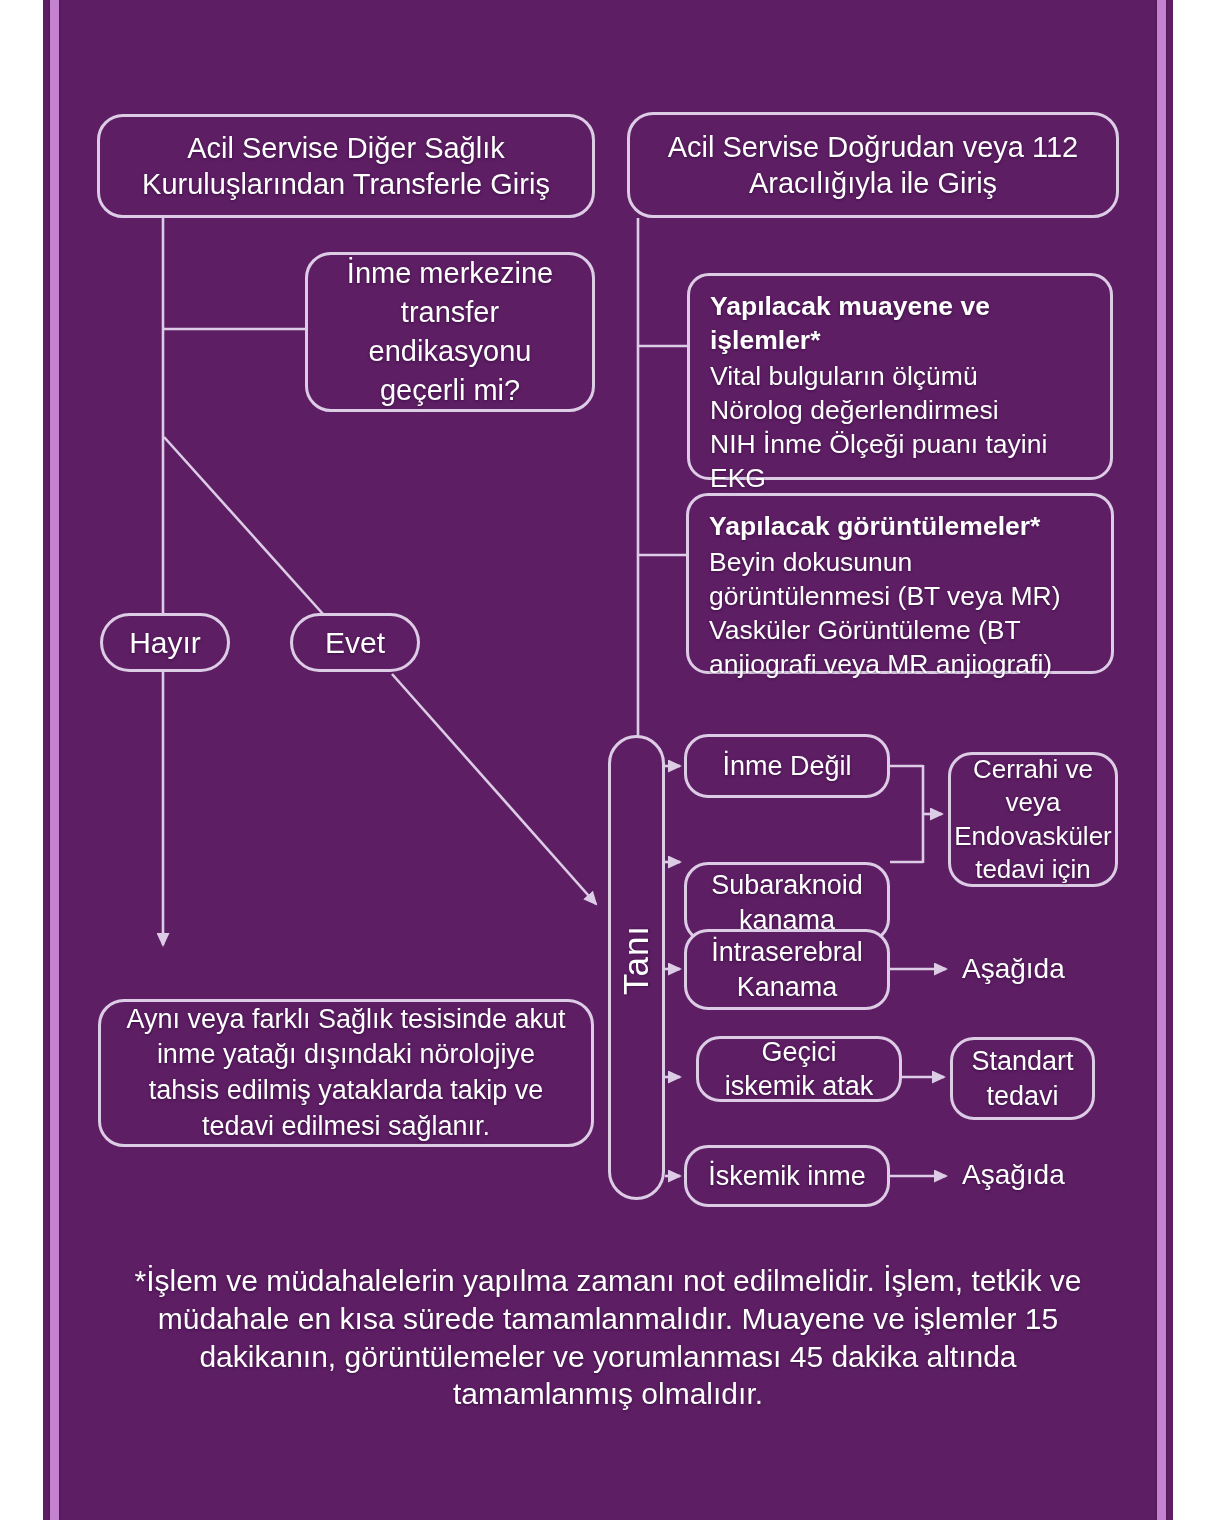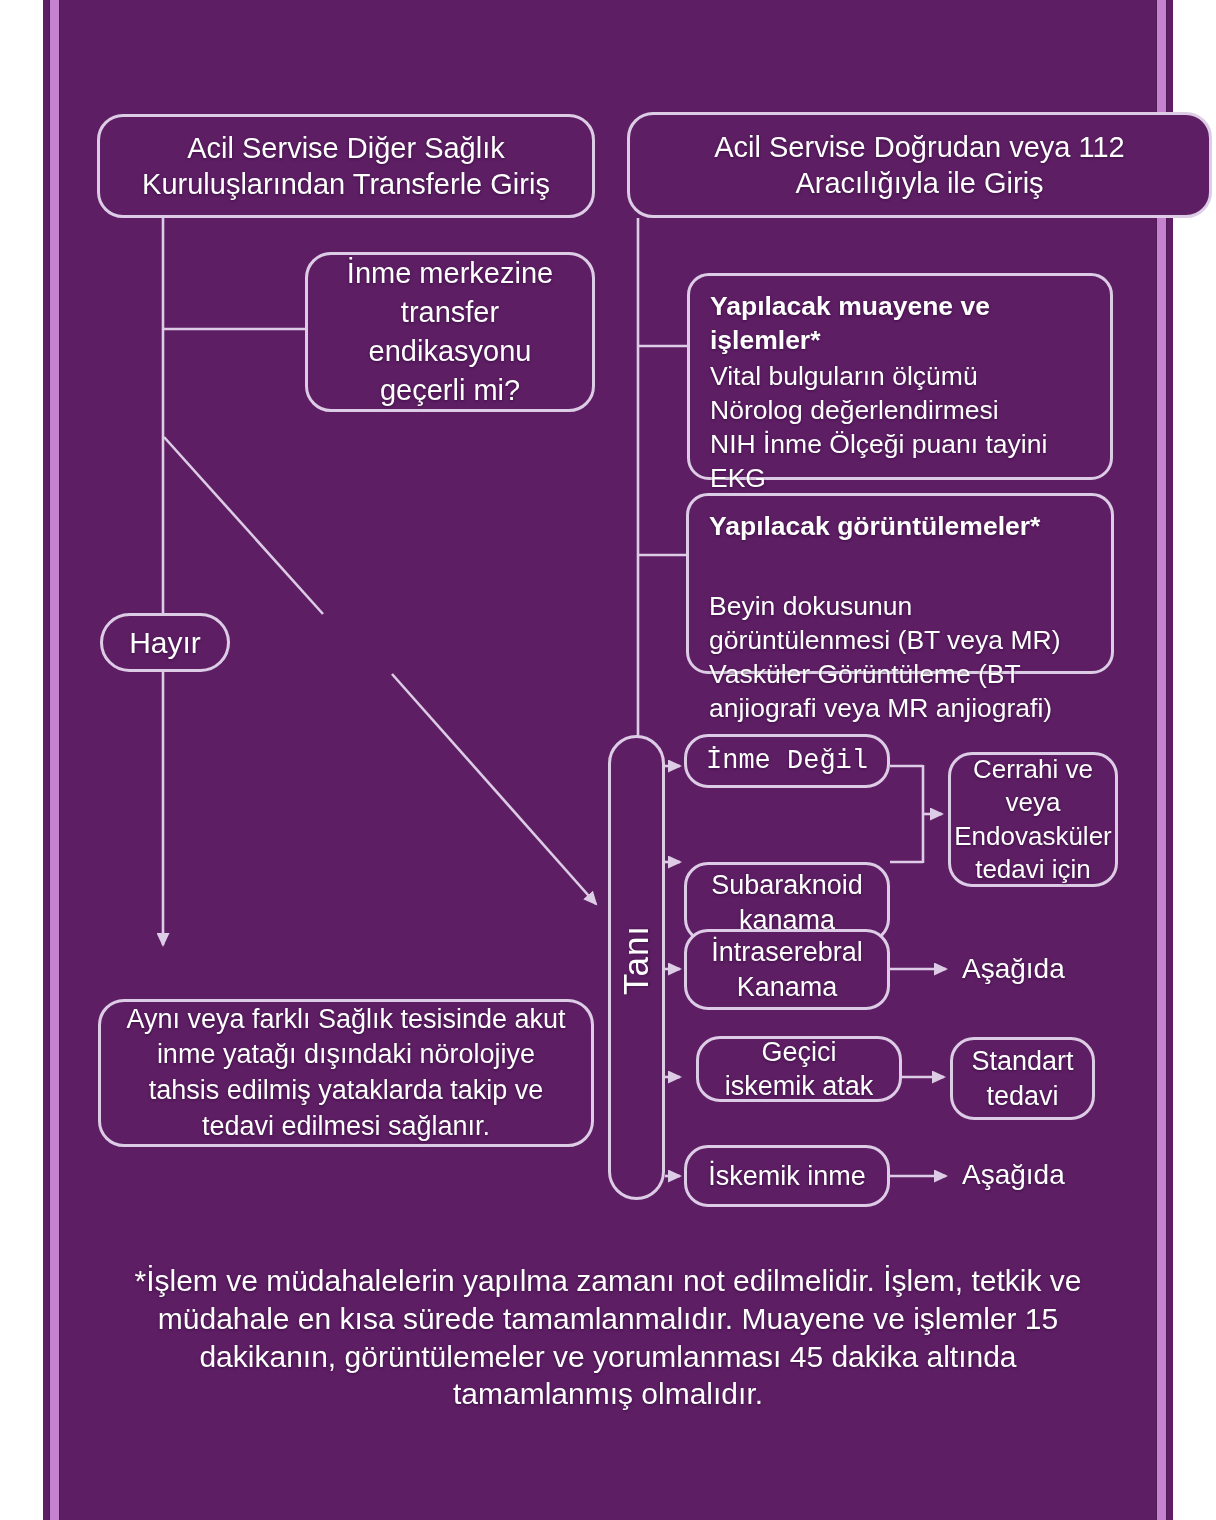--- a/index.html
+++ b/index.html
@@ -96,57 +96,58 @@
 
       <path d="M890 969 H946" marker-end="url(#arr)"></path>
       <path d="M890 1077 H944" marker-end="url(#arr)"></path>
       <path d="M890 1176 H946" marker-end="url(#arr)"></path>
     </g>
   </svg>
 
   <div class="node entry" style="left:97px;top:114px;width:498px;height:104px;">Acil Servise Diğer Sağlık
 Kuruluşlarından Transferle Giriş</div>
 
-  <div class="node entry" style="left:627px;top:112px;width:585px;height:106px;">Acil Servise Doğrudan veya 112
+  <div class="node entry" style="left:627px;top:112px;width:492px;height:106px;">Acil Servise Doğrudan veya 112
 Aracılığıyla ile Giriş</div>
 
   <div class="node question" style="left:305px;top:252px;width:290px;height:160px;">İnme merkezine
 transfer
 endikasyonu
 geçerli mi?</div>
 
   <div class="node listbox leftalign" style="left:687px;top:253px;width:426px;height:207px;border-radius:22px;margin-top:20px;">
     <span class="title">Yapılacak muayene ve işlemler*</span>
     <span>Vital bulguların ölçümü
 Nörolog değerlendirmesi
 NIH İnme Ölçeği puanı tayini
 EKG
 Kan örneklerinin gönderilmesi</span>
   </div>
 
-  <div class="node listbox leftalign" style="left:686px;top:493px;width:428px;height:181px;border-radius:22px;gap:44px;">
+  <div class="node listbox leftalign" style="left:686px;top:493px;width:428px;height:181px;border-radius:22px;">
     <span class="title">Yapılacak görüntülemeler*</span>
     <span>Beyin dokusunun
 görüntülenmesi (BT veya MR)
 Vasküler Görüntüleme (BT
 anjiografi veya MR anjiografi)</span>
   </div>
 
   <div class="node pill" style="left:100px;top:613px;width:130px;height:59px;">Hayır</div>
 
+  <div class="node pill" style="left:290px;top:613px;width:130px;height:59px;">Evet</div>
 
   <div class="node followup" style="left:98px;top:955px;width:496px;height:148px;">Aynı veya farklı Sağlık tesisinde akut
 inme yatağı dışındaki nörolojiye
 tahsis edilmiş yataklarda takip ve
 tedavi edilmesi sağlanır.</div>
 
   <div class="node tani-bar" style="left:608px;top:735px;width:57px;height:465px;"></div>
   <div class="tani-label">Tanı</div>
 
-  <div class="node dx" style="left:684px;top:734px;width:206px;height:54px;font-family:Liberation Mono, monospace;">İnme Değil</div>
+  <div class="node dx" style="left:684px;top:734px;width:206px;height:64px;">İnme Değil</div>
 
   <div class="node dx" style="left:684px;top:862px;width:206px;height:81px;">Subaraknoid
 kanama</div>
 
   <div class="node dx" style="left:684px;top:929px;width:206px;height:81px;">İntraserebral
 Kanama</div>
 
   <div class="node dx" style="left:696px;top:1036px;width:206px;height:66px;">Geçici
 iskemik atak</div>
 

